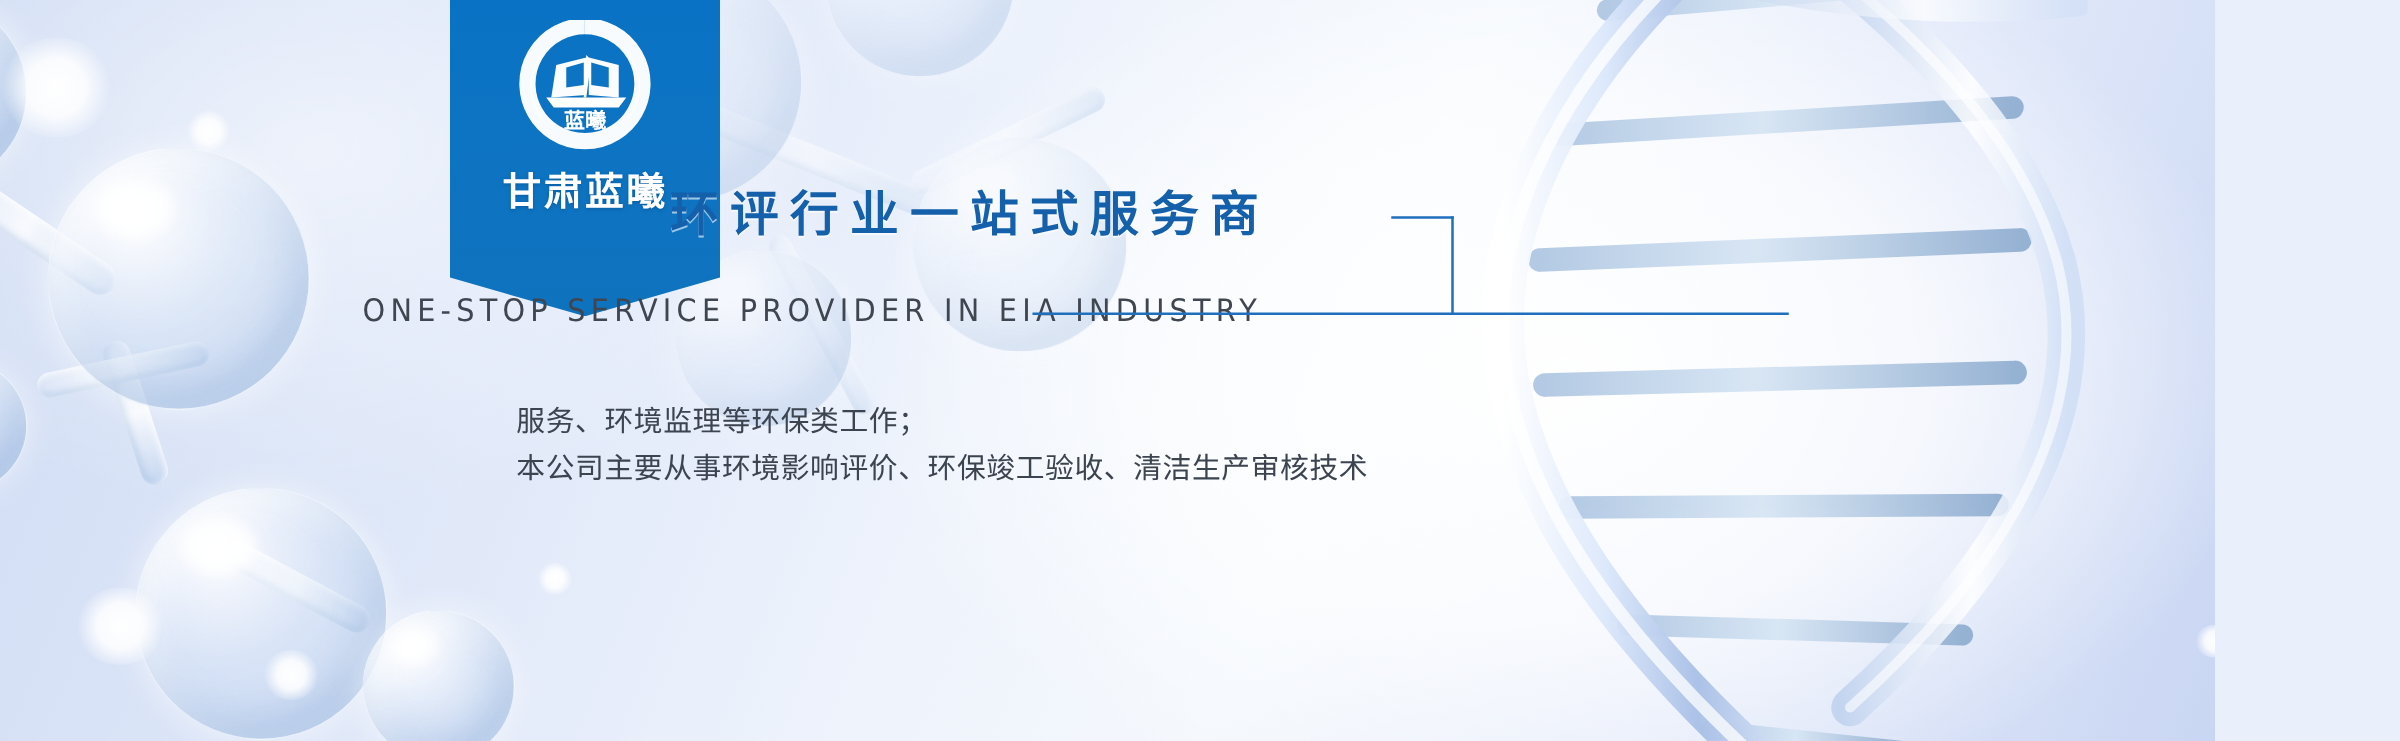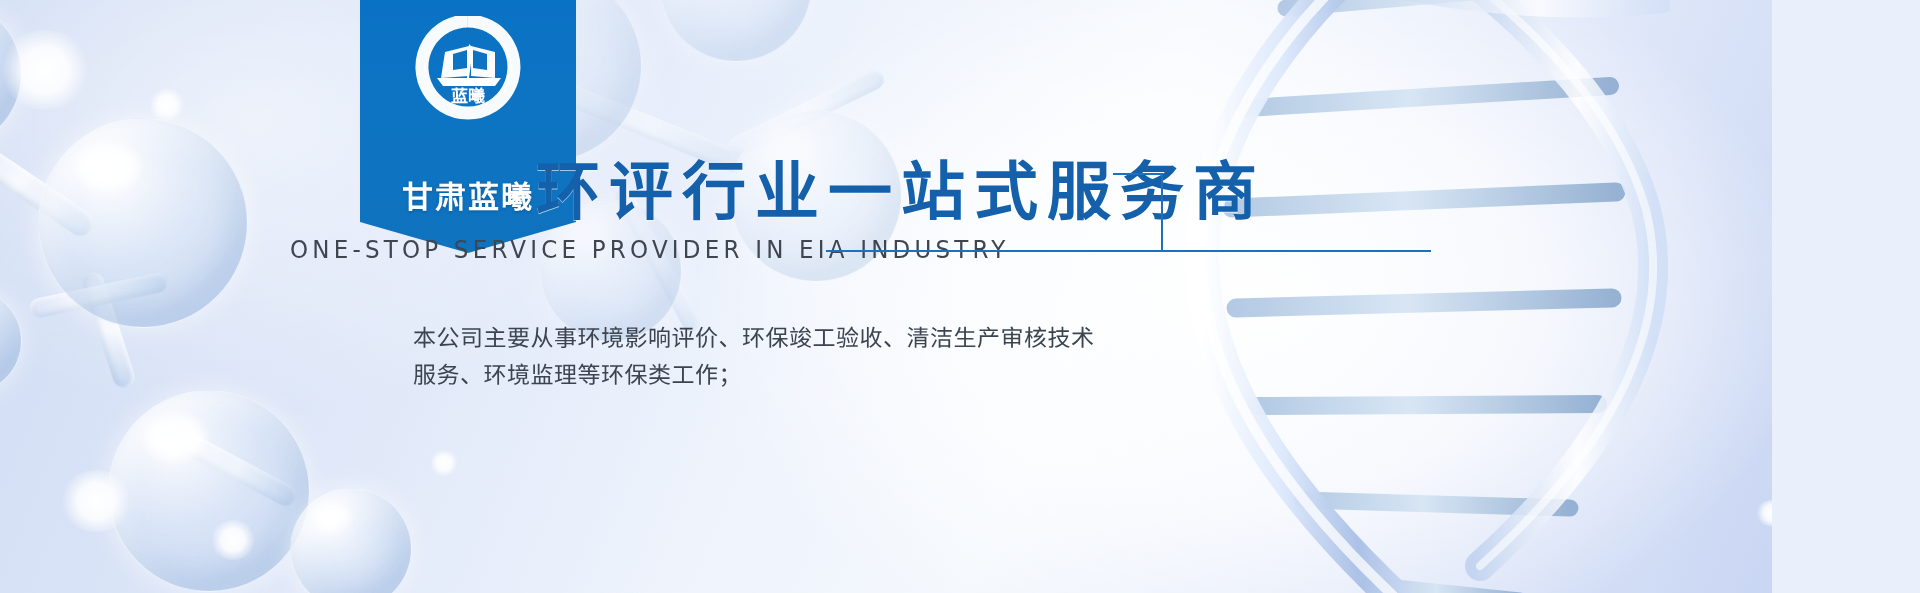--- a/index.html
+++ b/index.html
@@ -54,28 +54,27 @@
     clip-path:polygon(0 0,100% 0,100% 222px,50% 253px,0 222px);
     background:linear-gradient(180deg,#0a72c4 0%,#0d74c3 45%,#0f72bd 100%);
     box-shadow:0 2px 14px rgba(20,80,150,0.18);
   }
   .ribbon-logo{position:absolute;left:50%;top:16px;transform:translateX(-50%);width:118px;height:106px;}
   .ribbon-name{
     position:absolute;left:0;right:0;top:128px;text-align:center;
     color:#ffffff;font-size:31px;font-weight:bold;letter-spacing:2px;
     font-family:Liberation Sans, sans-serif;
     text-shadow:0 1px 3px rgba(0,50,95,0.35);
-    margin-top:44px;
   }
 
   
   .headline{
     position:absolute;left:536px;top:140px;
     font-family:"DejaVu Serif","Liberation Serif",serif;
-    font-size:64px;font-weight:bold;letter-spacing:9px;
+    font-size:39px;font-weight:bold;letter-spacing:9px;
     color:#1560ab;white-space:nowrap;
     text-shadow:0 1px 0 rgba(255,255,255,0.6);
   }
   .subline{
     position:absolute;left:290px;top:236px;
     font-family:"DejaVu Sans","Liberation Sans",sans-serif;
     font-size:23px;font-weight:400;letter-spacing:4.2px;
     color:#3f4650;white-space:nowrap;
     transform:scaleY(1.08);transform-origin:left center;
   }
@@ -210,17 +209,17 @@
 
   <div class="subline">ONE-STOP SERVICE PROVIDER IN EIA INDUSTRY</div>
 
   <div class="rule-h"></div>
   <div class="rule-bracket">
     <div class="b-top"></div>
     <div class="b-right"></div>
   </div>
 
   <div class="para">
+    <div>服务、环境监理等环保类工作；</div>
     <div>本公司主要从事环境影响评价、环保竣工验收、清洁生产审核技术</div>
-    <div>服务、环境监理等环保类工作；</div>
   </div>
 
 </div>
 
 </body></html>

